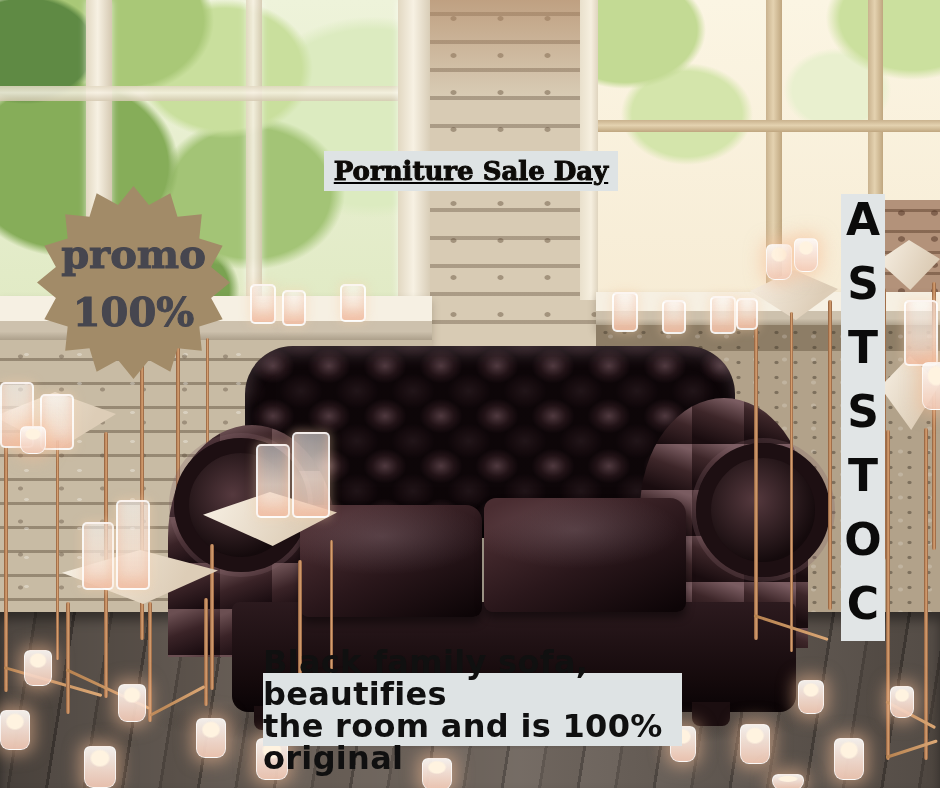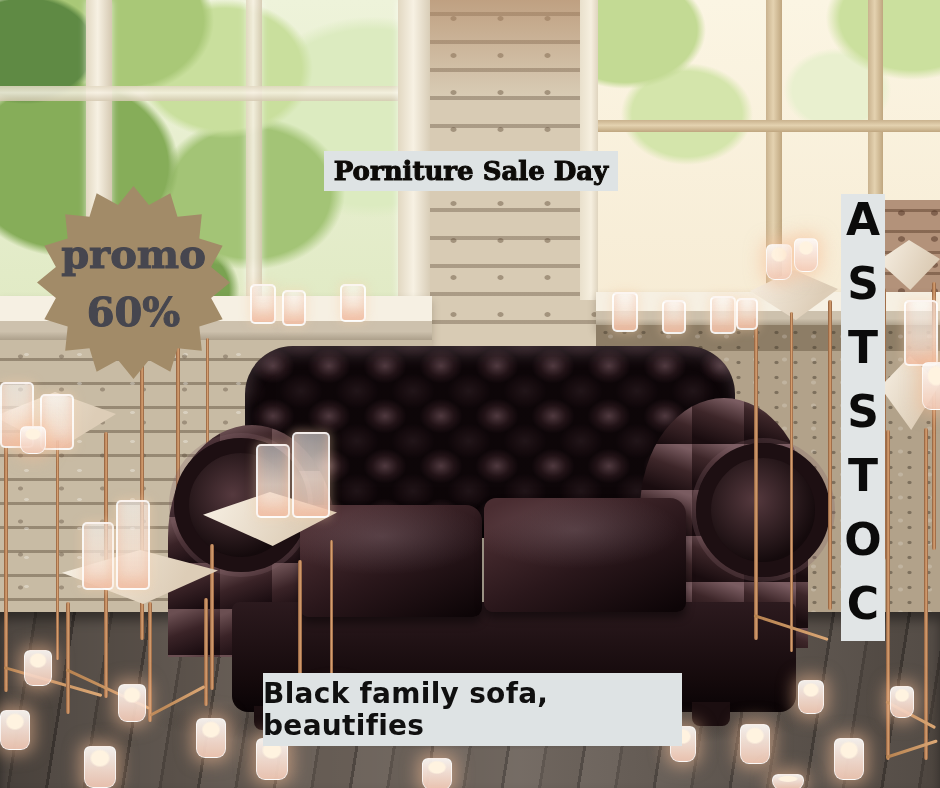--- a/index.html
+++ b/index.html
@@ -93,38 +93,38 @@
     box-shadow:0 0 16px 5px rgba(248,190,150,.5);}
 
   
   .title-block{left:124px;top:64px;width:692px;display:flex;flex-direction:column;align-items:center;}
   .rule{width:100%;height:5px;background:var(--title_rule,#4b4a4e);}
   .poster-title{margin:0;width:100%;text-align:center;white-space:nowrap;
     font-family:"DejaVu Serif",serif;font-weight:700;font-size:68px;line-height:60px;
     color:var(--title_text,#0d0b08);-webkit-text-stroke:1.8px var(--title_text,#0d0b08);
     transform:scaleX(.88);transform-origin:center;}
   .subtitle-box{left:324px;top:151px;width:294px;height:40px;background:var(--label_bg,#dee3e4);
-    display:flex;align-items:center;justify-content:center;}
+    display:flex;align-items:center;justify-content:center;text-decoration:underline;}
   .subtitle-text{font-family:"DejaVu Serif",serif;font-weight:700;font-size:26px;white-space:nowrap;
     color:var(--title_text,#0d0b08);-webkit-text-stroke:1px var(--title_text,#0d0b08);}
   .badge{left:37px;top:186px;width:193px;height:193px;background:var(--badge_bg,#a28b68);
     display:flex;flex-direction:column;align-items:center;justify-content:center;gap:14px;
     clip-path:polygon(50% 0%,58% 9.8%,69.1% 3.8%,72.8% 15.9%,85.4% 14.6%,84.1% 27.2%,96.2% 30.9%,90.2% 42%,
       100% 50%,90.2% 58%,96.2% 69.1%,84.1% 72.8%,85.4% 85.4%,72.8% 84.1%,69.1% 96.2%,58% 90.2%,50% 100%,
       42% 90.2%,30.9% 96.2%,27.2% 84.1%,14.6% 85.4%,15.9% 72.8%,3.8% 69.1%,9.8% 58%,0% 50%,9.8% 42%,
       3.8% 30.9%,15.9% 27.2%,14.6% 14.6%,27.2% 15.9%,30.9% 3.8%,42% 9.8%);}
   .badge-line{font-family:"DejaVu Serif",serif;font-weight:700;font-size:40px;line-height:44px;
     color:var(--badge_text,#46464f);-webkit-text-stroke:1px var(--badge_text,#46464f);}
   .laststock{left:841px;top:194px;width:44px;height:447px;background:var(--banner_bg,#e1e5e6);
     display:flex;align-items:center;justify-content:center;overflow:hidden;
     writing-mode:vertical-rl;text-orientation:upright;
     font-weight:700;font-size:44px;letter-spacing:13px;color:var(--banner_text,#0b0b0b);}
   .caption{left:263px;top:673px;width:419px;height:73px;background:var(--label_bg,#dee3e4);
     display:flex;flex-direction:column;align-items:center;justify-content:center;
-    font-weight:700;font-size:28px;line-height:32px;letter-spacing:.3px;color:var(--caption_text,#101010);}
+    font-weight:700;font-size:32px;line-height:32px;letter-spacing:.3px;color:var(--caption_text,#101010);}
 </style>
 </head>
 <body>
 
 <div class="poster">
 
   <div class="abs window-left"></div>
   <div class="abs mull" style="left:86px;top:0;width:26px;height:345px;"></div>
   <div class="abs mull" style="left:246px;top:0;width:16px;height:345px;opacity:.9;"></div>
   <div class="abs mull-h" style="left:0;top:86px;width:432px;height:15px;opacity:.85;"></div>
@@ -229,22 +229,23 @@
   <div class="votive" style="left:890px;top:686px;width:22px;height:30px;"></div>
   <div class="votive" style="left:772px;top:774px;width:30px;height:14px;"></div>
 
 
   <div class="abs subtitle-box">
     <span class="subtitle-text">Porniture Sale Day</span>
   </div>
 
   <div class="abs badge">
     <span class="badge-line">promo</span>
-    <span class="badge-line">60%</span>
+    <span class="badge-line">100%</span>
   </div>
 
   <div class="abs laststock">LASTSTOCK</div>
 
   <div class="abs caption">
     <span>Black family sofa, beautifies</span>
+    <span>the room and is 100% original</span>
   </div>
 
 </div>
 
 </body></html>

